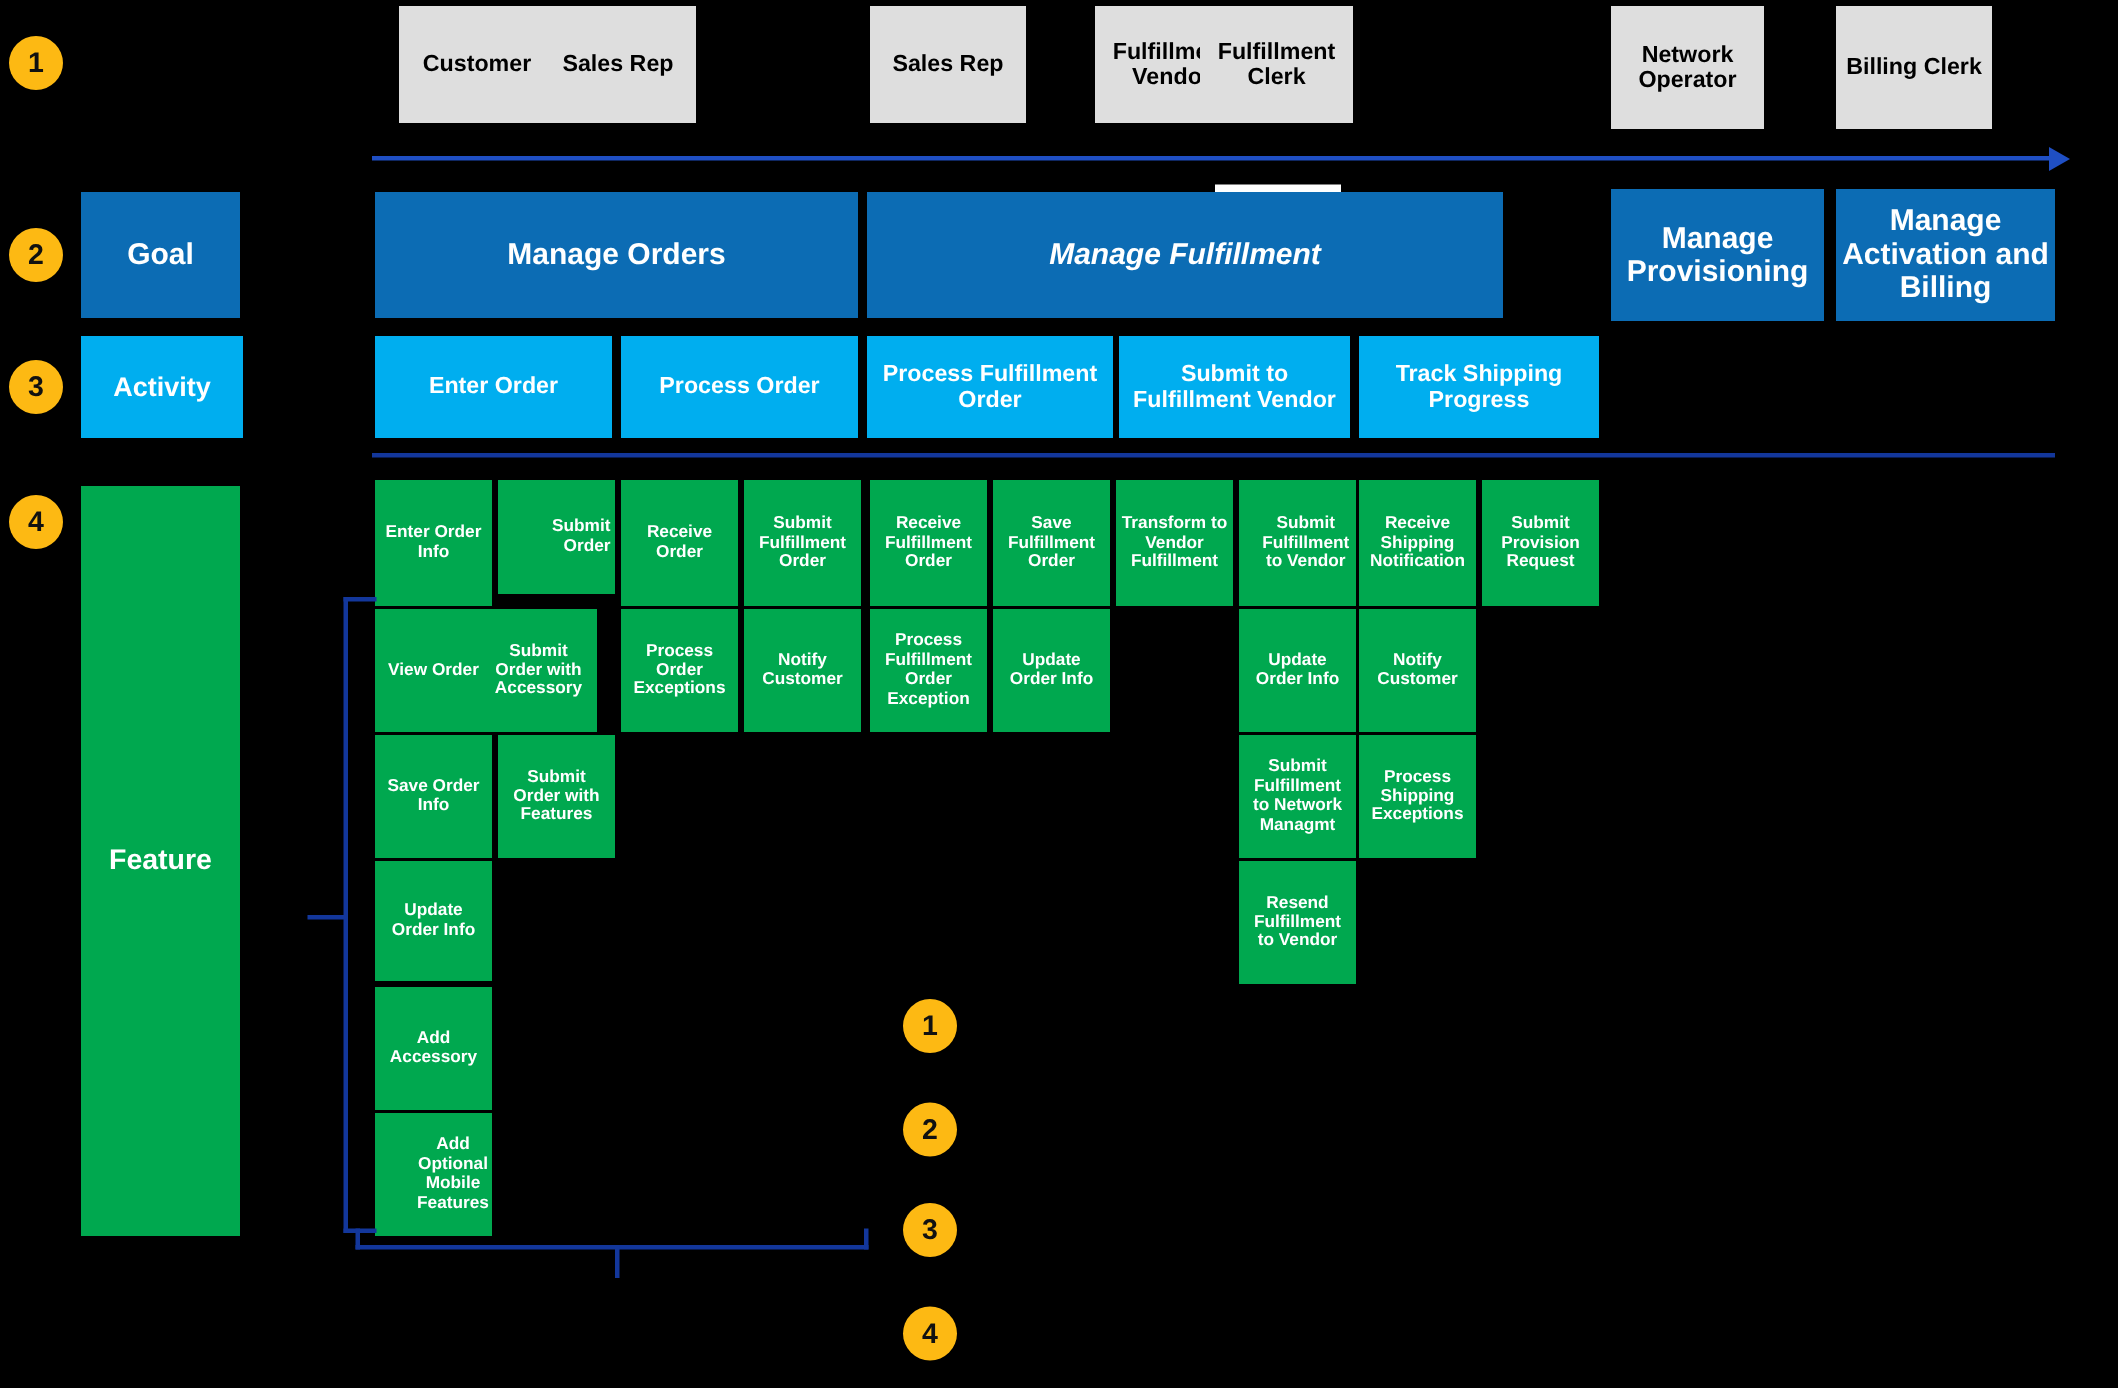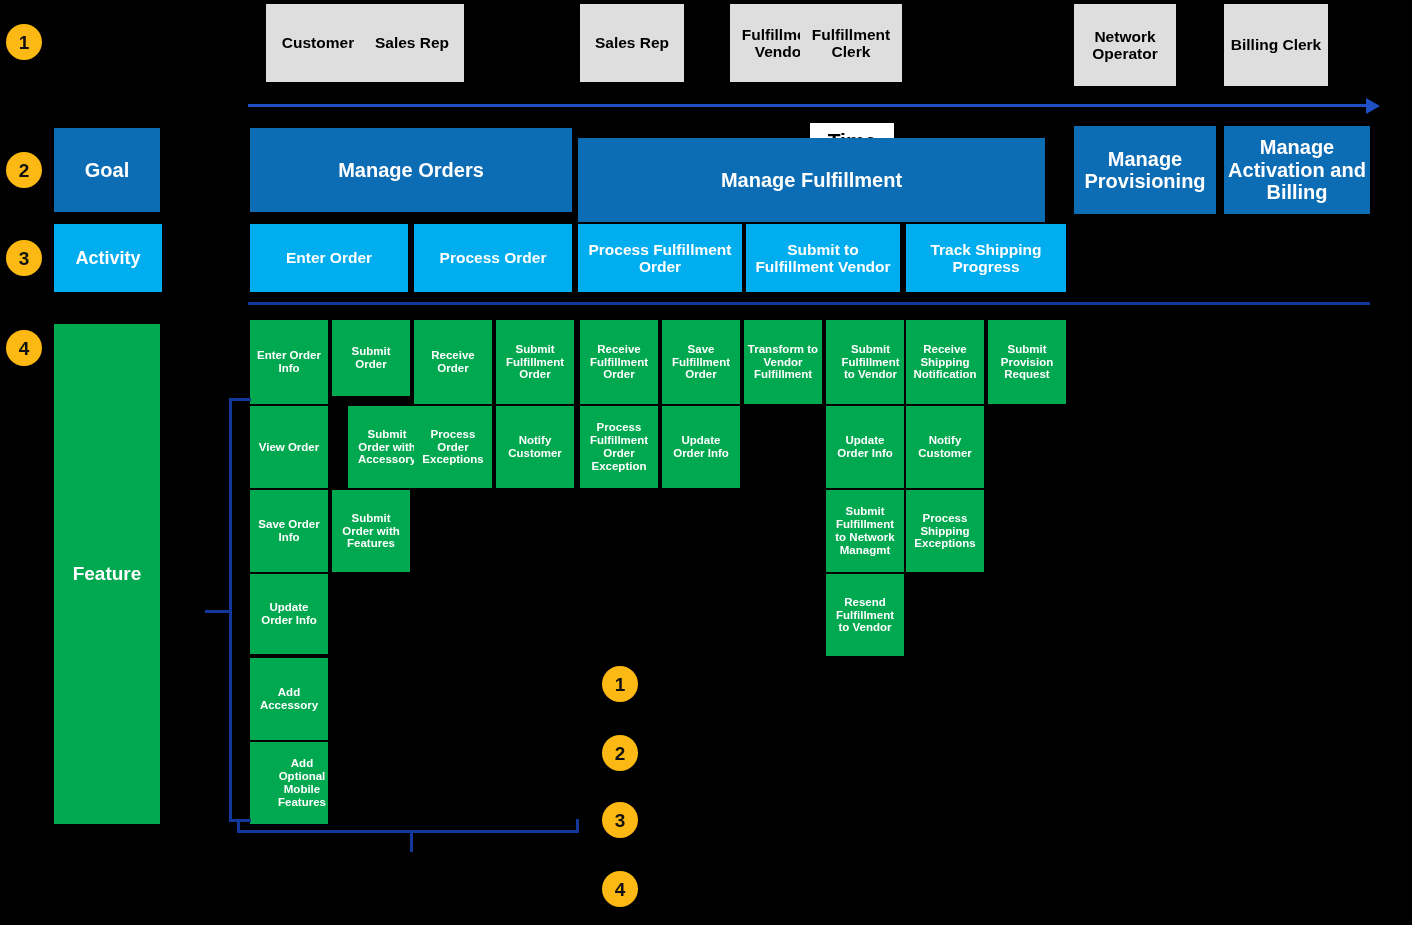--- a/index.html
+++ b/index.html
@@ -112,21 +112,21 @@
       <div class="abs card persona-card" style="left: 1074px; top: 4px; width: 102px; height: 82px;">Network Operator</div>
       <div class="abs card persona-card" style="left: 1224px; top: 4px; width: 104px; height: 82px;">Billing Clerk</div>
     </div>
 
   <div class="abs axis-line" style="left:248px;top:104px;width:1120px;"></div>
   <div class="abs axis-head" style="left:1366px;top:98px;"></div>
   <div class="abs time-chip" style="left:810px;top:88px;width:84px;height:36px;margin-top:35px;">Time</div>
 
   <div id="goal-row">
       <div class="abs card goal-card" style="left: 250px; top: 128px; width: 322px; height: 84px;">Manage Orders</div>
-      <div class="abs card goal-card" style="left: 578px; top: 138px; width: 467px; height: 84px;">Manage Fulfillment</div>
+      <div class="abs card goal-card" style="left: 578px; top: 128px; width: 424px; height: 84px; font-style: italic;">Manage Fulfillment</div>
       <div class="abs card goal-card" style="left: 1074px; top: 126px; width: 142px; height: 88px;">Manage Provisioning</div>
       <div class="abs card goal-card" style="left: 1224px; top: 126px; width: 146px; height: 88px;">Manage Activation and Billing</div>
     </div>
 
   <div id="activity-row">
       <div class="abs card activity-card" style="left: 250px; top: 224px; width: 158px; height: 68px;">Enter Order</div>
       <div class="abs card activity-card" style="left: 414px; top: 224px; width: 158px; height: 68px;">Process Order</div>
       <div class="abs card activity-card" style="left: 578px; top: 224px; width: 164px; height: 68px;">Process Fulfillment  Order</div>
       <div class="abs card activity-card" style="left: 746px; top: 224px; width: 154px; height: 68px;">Submit to Fulfillment Vendor</div>
       <div class="abs card activity-card" style="left: 906px; top: 224px; width: 160px; height: 68px;">Track Shipping Progress</div>
@@ -134,22 +134,22 @@
 
   <div class="abs divider-line" style="left:248px;top:302px;width:1122px;"></div>
 
   <div id="feature-grid">
       <div class="abs card feature-card" style="left: 250px; top: 320px; width: 78px; height: 84px;">Enter Order Info</div>
       <div class="abs card feature-card" style="left: 250px; top: 406px; width: 78px; height: 82px;">View Order</div>
       <div class="abs card feature-card" style="left: 250px; top: 490px; width: 78px; height: 82px;">Save Order Info</div>
       <div class="abs card feature-card" style="left: 250px; top: 574px; width: 78px; height: 80px;">Update Order Info</div>
       <div class="abs card feature-card" style="left: 250px; top: 658px; width: 78px; height: 82px;">Add Accessory</div>
       <div class="abs card feature-card" style="left: 250px; top: 742px; width: 78px; height: 82px; padding-left: 29px;">Add Optional Mobile Features</div>
-      <div class="abs card feature-card" style="left: 332px; top: 320px; width: 78px; height: 76px;">Submit Order</div>
-      <div class="abs card feature-card" style="left: 348px; top: 406px; width: 78px; height: 82px;">Submit Order with Accessory</div>
+      <div class="abs card feature-card" style="left: 332px; top: 320px; width: 78px; height: 76px; text-align: right;">Submit Order</div>
+      <div class="abs card feature-card" style="left: 320px; top: 406px; width: 78px; height: 82px;">Submit Order with Accessory</div>
       <div class="abs card feature-card" style="left: 332px; top: 490px; width: 78px; height: 82px;">Submit Order with Features</div>
       <div class="abs card feature-card" style="left: 414px; top: 320px; width: 78px; height: 84px;">Receive Order</div>
       <div class="abs card feature-card" style="left: 414px; top: 406px; width: 78px; height: 82px;">Process Order Exceptions</div>
       <div class="abs card feature-card" style="left: 496px; top: 320px; width: 78px; height: 84px;">Submit Fulfillment Order</div>
       <div class="abs card feature-card" style="left: 496px; top: 406px; width: 78px; height: 82px;">Notify Customer</div>
       <div class="abs card feature-card" style="left: 580px; top: 320px; width: 78px; height: 84px;">Receive Fulfillment Order</div>
       <div class="abs card feature-card" style="left: 580px; top: 406px; width: 78px; height: 82px;">Process Fulfillment Order Exception</div>
       <div class="abs card feature-card" style="left: 662px; top: 320px; width: 78px; height: 84px;">Save Fulfillment Order</div>
       <div class="abs card feature-card" style="left: 662px; top: 406px; width: 78px; height: 82px;">Update Order Info</div>
       <div class="abs card feature-card" style="left: 744px; top: 320px; width: 78px; height: 84px;">Transform to Vendor Fulfillment</div>

